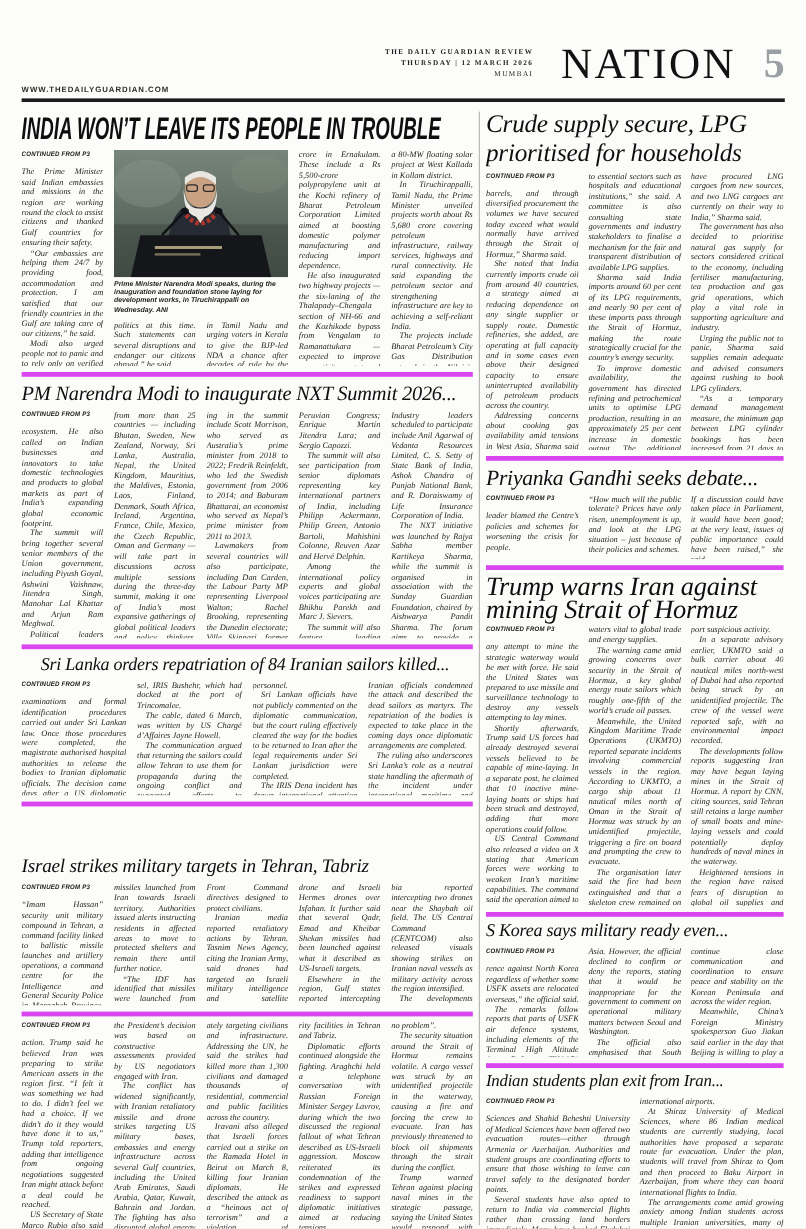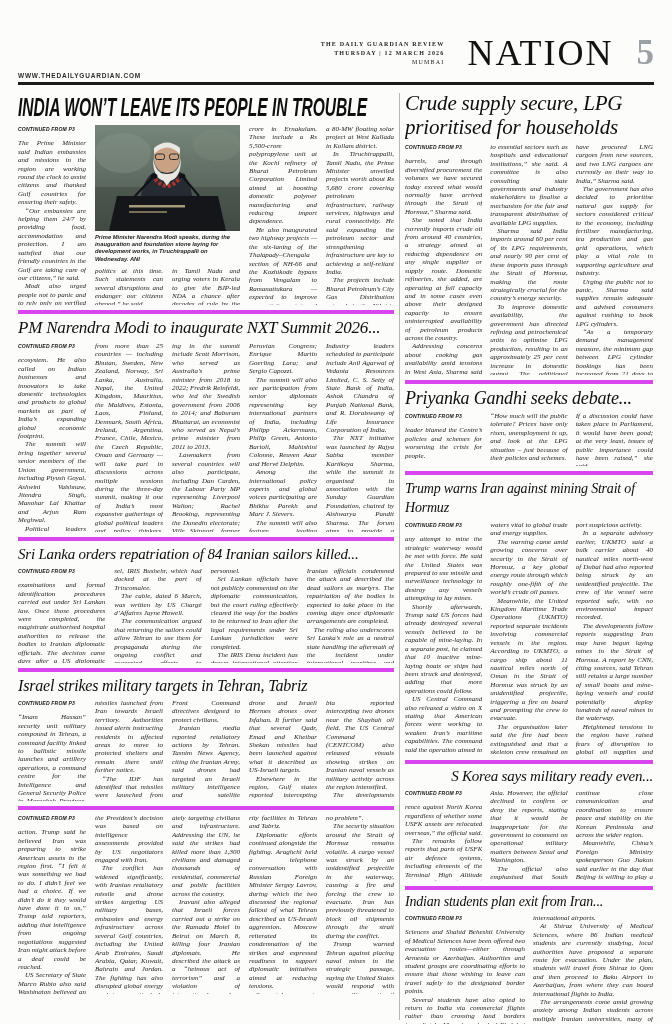--- a/index.html
+++ b/index.html
@@ -24,27 +24,27 @@
   .divider{width:1px;background:#b9b9b4;margin:2px 5px 10px;}
   .sec-right{width:248px;flex:0 0 248px;}
   
   .story{overflow:hidden;font-style:italic;}
   .ruled{border-top:4px solid #d946ef;margin-top:5px;padding-top:4px;}
   .hl{margin:0 0 4px;font-weight:normal;color:#0e0e0e;letter-spacing:-.2px;}
   .one{white-space:nowrap;}
   .hl-india{font-family:"Liberation Sans",sans-serif;font-weight:700;font-size:26px;line-height:28px;
             letter-spacing:0;transform:scaleX(.60);transform-origin:0 50%;white-space:nowrap;margin:2px 0 4px;}
   .hl-pm{font-size:17px;line-height:20px;}
-  .hl-sl{font-size:15px;line-height:18px;}
-  .hl-il{font-size:16px;line-height:19px;}
+  .hl-sl{font-size:15px;line-height:18px;margin-left:16px;}
+  .hl-il{font-size:16px;line-height:19px;margin-top:37px;}
   .hl-ir{font-size:15px;line-height:18px;}
   .hl-crude{font-size:21px;line-height:24px;}
   .hl-py{font-size:18px;line-height:20px;}
-  .hl-tr{font-size:14px;line-height:19px;}
-  .hl-sk{font-size:15px;line-height:17px;text-align:right;}
+  .hl-tr{font-size:22px;line-height:19px;}
+  .hl-sk{font-size:15px;line-height:17px;}
   .hl-st{font-size:14px;line-height:16px;}
   .kicker{font-family:"Liberation Sans",sans-serif;font-weight:700;font-size:5.5px;letter-spacing:.2px;
           color:#151515;margin-bottom:6px;transform:scaleX(.92);transform-origin:0 0;white-space:nowrap;}
   .cols{display:flex;gap:9px;}
   .cols-r{display:flex;gap:8px;}
   .col{flex:1;overflow:hidden;text-align:justify;font-size:7px;line-height:8.4px;color:#1d1d1d;}
   .col p{margin:0;}
   .col p + p{text-indent:7px;}
   
   .b-india{height:180px;}
@@ -169,21 +169,21 @@
               </div>
           </div>
           <div class="col">
               <p>from more than 25 countries — including Bhutan, Sweden, New Zealand, Norway, Sri Lanka, Australia, Nepal, the United Kingdom, Mauritius, the Maldives, Estonia, Laos, Finland, Denmark, South Africa, Ireland, Argentina, France, Chile, Mexico, the Czech Republic, Oman and Germany — will take part in discussions across multiple sessions during the three-day summit, making it one of India’s most expansive gatherings of global political leaders and policy thinkers. More than 125 prominent political leaders, diplomats, scientists, industry executives and policy experts from around the world are expected to participate in the deliberations.</p>
             </div>
           <div class="col">
               <p>ing in the summit include Scott Morrison, who served as Australia’s prime minister from 2018 to 2022; Fredrik Reinfeldt, who led the Swedish government from 2006 to 2014; and Baburam Bhattarai, an economist who served as Nepal’s prime minister from 2011 to 2013.</p>
               <p>Lawmakers from several countries will also participate, including Dan Carden, the Labour Party MP representing Liverpool Walton; Rachel Brooking, representing the Dunedin electorate; Ville Skinnari, former Finnish minister for development cooperation and foreign trade; Ibrahim Hassan Dankwambo, former governor of Gombe State; Darren Bergman; Marcela Guerra Castillo; Maria del Carmen Alva Prieto, former president of the</p>
             </div>
           <div class="col">
-              <p>Peruvian Congress; Enrique Martín Goerling Lara; and Sergio Capozzi.</p>
+              <p>Peruvian Congress; Enrique Martín Jitendra Lara; and Sergio Capozzi.</p>
               <p>The summit will also see participation from senior diplomats representing key international partners of India, including Philipp Ackermann, Philip Green, Antonio Bartoli, Mahishini Colonne, Reuven Azar and Hervé Delphin.</p>
               <p>Among the international policy experts and global voices participating are Bhikhu Parekh and Marc J. Sievers.</p>
               <p>The summit will also feature leading scientists and technology experts, including Ajay Kumar Sood, Scott Kelly and Sunil K. Agrawal, along with members of India’s Gaganyaan astronaut corps preparing for the country’s first human spaceflight mission.</p>
             </div>
           <div class="col">
               <p>Industry leaders scheduled to participate include Anil Agarwal of Vedanta Resources Limited, C. S. Setty of State Bank of India, Ashok Chandra of Punjab National Bank, and R. Doraiswamy of Life Insurance Corporation of India.</p>
               <p>The NXT initiative was launched by Rajya Sabha member Kartikeya Sharma, while the summit is organised in association with the Sunday Guardian Foundation, chaired by Aishwarya Pandit Sharma. The forum aims to provide a platform for dialogue on governance, technology and economic transformation while highlighting India’s development model and its expanding role in shaping global debates on innovation, policy and international cooperation.</p>
             </div>
         </div>
       </article>
@@ -245,21 +245,21 @@
       <article class="story ruled">
         <div class="cols b-ir">
           <div class="col">
             <div class="kicker">CONTINUED FROM P3</div>
             <div>
                 <p>action. Trump said he believed Iran was preparing to strike American assets in the region first. “I felt it was something we had to do. I didn’t feel we had a choice. If we didn’t do it they would have done it to us,” Trump told reporters, adding that intelligence from ongoing negotiations suggested Iran might attack before a deal could be reached.</p>
                 <p>US Secretary of State Marco Rubio also said Washington believed an Israeli operation would trigger retaliation against American forces and argued that a pre-emptive strike was necessary to avoid higher casualties. White House Press Secretary Karoline Leavitt later said</p>
               </div>
           </div>
           <div class="col">
-              <p>the President’s decision was based on intelligence assessments provided by US negotiators engaged with Iran.</p>
+              <p>the President’s decision was based on constructive assessments provided by US negotiators engaged with Iran.</p>
               <p>The conflict has widened significantly, with Iranian retaliatory missile and drone strikes targeting US military bases, embassies and energy infrastructure across several Gulf countries, including the United Arab Emirates, Saudi Arabia, Qatar, Kuwait, Bahrain and Jordan. The fighting has also disrupted global energy markets, particularly around the Strait of Hormuz, through which roughly one-fifth of the world’s oil supply passes.</p>
             </div>
           <div class="col">
               <p>ately targeting civilians and infrastructure. Addressing the UN, he said the strikes had killed more than 1,300 civilians and damaged thousands of residential, commercial and public facilities across the country.</p>
               <p>Iravani also alleged that Israeli forces carried out a strike on the Ramada Hotel in Beirut on March 8, killing four Iranian diplomats. He described the attack as a “heinous act of terrorism” and a violation of international law, urging the UN Security Council to intervene.</p>
             </div>
           <div class="col">
               <p>rity facilities in Tehran and Tabriz.</p>
               <p>Diplomatic efforts continued alongside the fighting. Araghchi held a telephone conversation with Russian Foreign Minister Sergey Lavrov, during which the two discussed the regional fallout of what Tehran described as US-Israeli aggression. Moscow reiterated its condemnation of the strikes and expressed readiness to support diplomatic initiatives aimed at reducing tensions.</p>
               <p>Separately, reports that Iran’s new Supreme Leader Mojtaba Khamenei had been injured during the conflict were denied by Yousef Pezeshkian, son of Iranian President Masoud Pezeshkian, who said the leader was “healthy and there is</p>
@@ -328,21 +328,21 @@
           <div class="col">
             <div class="kicker">CONTINUED FROM P3</div>
             <div>
                 <p>any attempt to mine the strategic waterway would be met with force. He said the United States was prepared to use missile and surveillance technology to destroy any vessels attempting to lay mines.</p>
                 <p>Shortly afterwards, Trump said US forces had already destroyed several vessels believed to be capable of mine-laying. In a separate post, he claimed that 10 inactive mine-laying boats or ships had been struck and destroyed, adding that more operations could follow.</p>
                 <p>US Central Command also released a video on X stating that American forces were working to weaken Iran’s maritime capabilities. The command said the operation aimed to reduce Tehran’s ability to threaten international shipping and freedom of navigation in</p>
               </div>
           </div>
           <div class="col">
               <p>waters vital to global trade and energy supplies.</p>
-              <p>The warning came amid growing concerns over security in the Strait of Hormuz, a key global energy route through which roughly one-fifth of the world’s crude oil passes.</p>
+              <p>The warning came amid growing concerns over security in the Strait of Hormuz, a key global energy route sailors which roughly one-fifth of the world’s crude oil passes.</p>
               <p>Meanwhile, the United Kingdom Maritime Trade Operations (UKMTO) reported separate incidents involving commercial vessels in the region. According to UKMTO, a cargo ship about 11 nautical miles north of Oman in the Strait of Hormuz was struck by an unidentified projectile, triggering a fire on board and prompting the crew to evacuate.</p>
               <p>The organisation later said the fire had been extinguished and that a skeleton crew remained on board. Authorities reported no environmental damage from the incident and advised vessels transiting the area to exercise caution and re-</p>
             </div>
           <div class="col">
               <p>port suspicious activity.</p>
               <p>In a separate advisory earlier, UKMTO said a bulk carrier about 40 nautical miles north-west of Dubai had also reported being struck by an unidentified projectile. The crew of the vessel were reported safe, with no environmental impact recorded.</p>
               <p>The developments follow reports suggesting Iran may have begun laying mines in the Strait of Hormuz. A report by CNN, citing sources, said Tehran still retains a large number of small boats and mine-laying vessels and could potentially deploy hundreds of naval mines in the waterway.</p>
               <p>Heightened tensions in the region have raised fears of disruption to global oil supplies and maritime trade, with shipping authorities urging vessels to remain on high alert while investigations into the incidents continue.</p>
             </div>
         </div>

